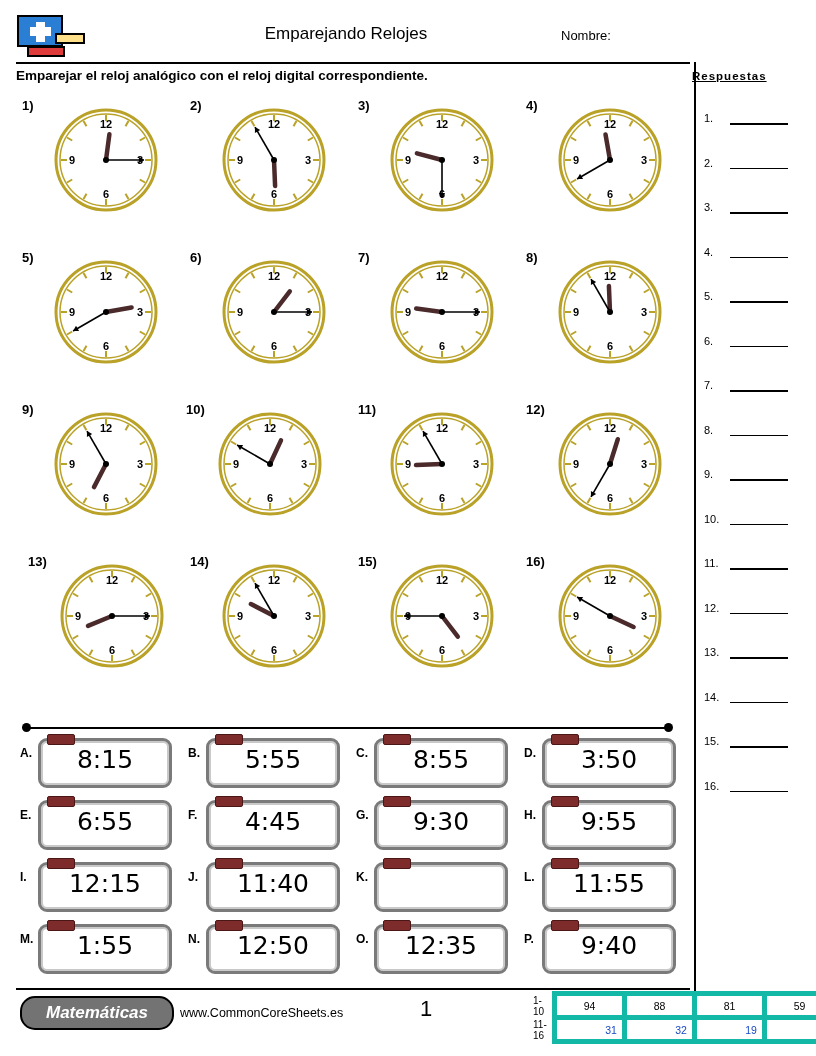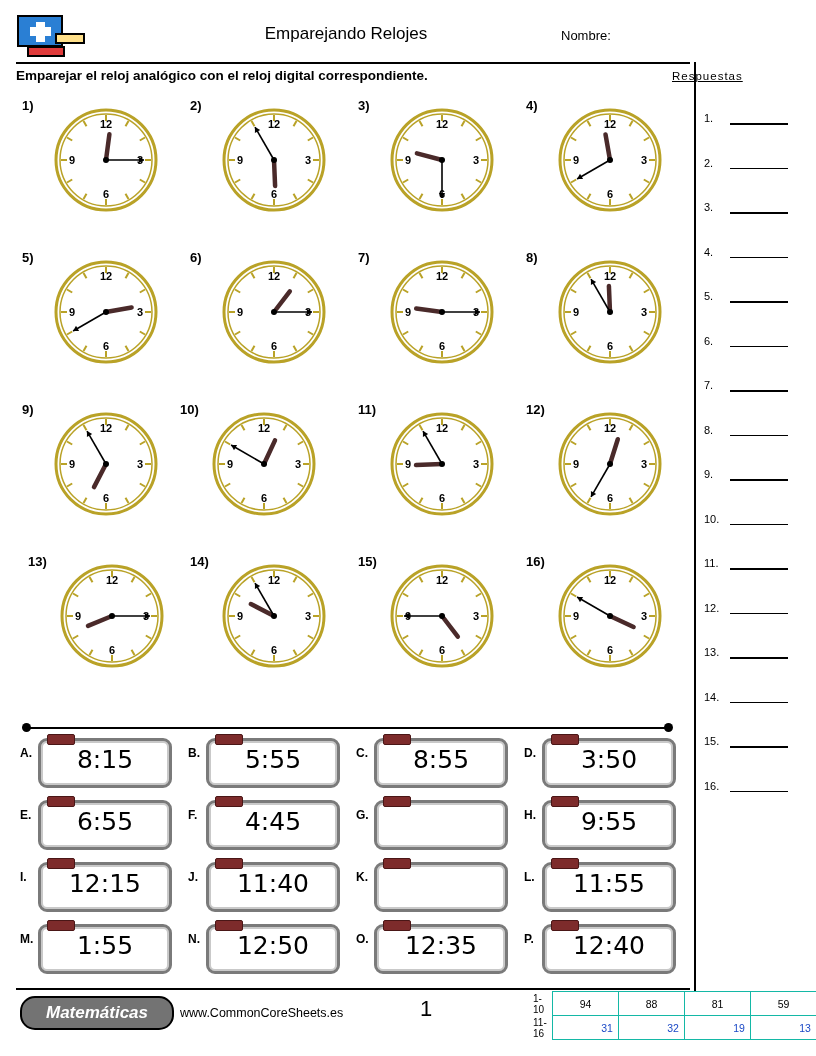--- a/index.html
+++ b/index.html
@@ -26,22 +26,22 @@
   .hdr-rule{position:absolute;left:16px;top:62px;width:674px;height:2px;background:#000;}
 
   .instructions{
     position:absolute;left:16px;top:68px;width:674px;
     font-size:13.5px;font-weight:bold;
   }
 
   
   .ans-sep{position:absolute;left:694px;top:62px;width:2px;height:930px;background:#000;}
   .ans-head{
-    position:absolute;left:672px;top:70px;width:100px;
-    font-size:11.5px;font-weight:normal;letter-spacing:1px;
+    position:absolute;left:692px;top:70px;width:100px;
+    font-size:11.5px;font-weight:bold;letter-spacing:1px;
     text-decoration:underline;
   }
   .ans-list{position:absolute;left:704px;top:104px;width:104px;}
   .ans-item{height:44.5px;position:relative;font-size:11px;}
   .ans-item .num{position:absolute;left:0;top:8px;}
   .ans-item .line{position:absolute;left:26px;top:19px;width:58px;height:1.5px;background:#000;}
 
   
   .clocks{position:absolute;left:16px;top:90px;width:672px;}
   .crow{position:relative;height:152px;}
@@ -85,21 +85,21 @@
     color:#fff;font-size:17px;font-weight:bold;font-style:italic;
     line-height:30px;text-align:center;
   }
   .site{position:absolute;left:180px;top:1006px;font-size:12.5px;}
   .pagenum{position:absolute;left:420px;top:996px;font-size:22px;}
 
   
   .score{position:absolute;left:530px;top:991px;font-size:10.5px;}
   .score table{border-collapse:collapse;}
   .score td{
-    border:1px solid #14b8a6;padding:1px 3px;text-align:center;min-width:16px;
+    border:5px solid #14b8a6;padding:1px 3px;text-align:center;min-width:16px;
     font-size:10.5px;
   }
   .score td.lab{border:none;text-align:left;padding-right:3px;font-size:10px;}
   .score td.blue{color:#1b49c6;padding-left:46px;}
 </style>
 </head>
 <body>
 
 <div class="page">
 
@@ -446,21 +446,21 @@
               <text x="90" y="60" text-anchor="middle" font-size="11" font-weight="bold" font-family="Liberation Sans, sans-serif" fill="#000">3</text>
               <text x="56" y="94" text-anchor="middle" font-size="11" font-weight="bold" font-family="Liberation Sans, sans-serif" fill="#000">6</text>
               <text x="22" y="60" text-anchor="middle" font-size="11" font-weight="bold" font-family="Liberation Sans, sans-serif" fill="#000">9</text>
               <line x1="56" y1="56" x2="44.0" y2="79.1" stroke="#4a2a2a" stroke-width="4.5" stroke-linecap="round"></line>
               <line x1="56" y1="56" x2="37.0" y2="23.1" stroke="#000" stroke-width="1.6"></line>
               <polygon points="37.0,23.1 42.2,26.0 36.9,29.1" fill="#000"></polygon>
               <circle cx="56" cy="56" r="3" fill="#000"></circle>
             </svg>
           </div>
         </div>
-        <div class="cell" style="left: 158px; text-decoration: underline;">
+        <div class="cell" style="left: 164px; text-decoration: underline;">
           <span class="lbl">10)</span>
           <div class="clockwrap">
             <svg class="clock" width="112" height="112" viewBox="0 0 112 112">
               <circle cx="56" cy="56" r="50" fill="#fff" stroke="#b9a227" stroke-width="3"></circle>
               <circle cx="56" cy="56" r="46" fill="#fff" stroke="#b9a227" stroke-width="1.5"></circle>
               <line x1="56.0" y1="11.0" x2="56.0" y2="17.0" stroke="#b9a227" stroke-width="2"></line>
               <line x1="78.5" y1="17.0" x2="75.5" y2="22.2" stroke="#b9a227" stroke-width="2"></line>
               <line x1="95.0" y1="33.5" x2="89.8" y2="36.5" stroke="#b9a227" stroke-width="2"></line>
               <line x1="101.0" y1="56.0" x2="95.0" y2="56.0" stroke="#b9a227" stroke-width="2"></line>
               <line x1="95.0" y1="78.5" x2="89.8" y2="75.5" stroke="#b9a227" stroke-width="2"></line>
@@ -710,20 +710,21 @@
           <span class="dl">F.</span>
           <div class="lcd">
             <span class="tab"></span>
             <span class="txt">4:45</span>
           </div>
         </div>
         <div class="dcell" style="left: 336px;">
           <span class="dl">G.</span>
           <div class="lcd">
             <span class="tab"></span>
+            <span class="txt">9:30</span>
           </div>
         </div>
         <div class="dcell" style="left: 504px;">
           <span class="dl">H.</span>
           <div class="lcd">
             <span class="tab"></span>
             <span class="txt">9:55</span>
           </div>
         </div>
       </div>
@@ -775,21 +776,21 @@
           <span class="dl">O.</span>
           <div class="lcd">
             <span class="tab"></span>
             <span class="txt">12:35</span>
           </div>
         </div>
         <div class="dcell" style="left: 504px;">
           <span class="dl">P.</span>
           <div class="lcd">
             <span class="tab"></span>
-            <span class="txt">12:40</span>
+            <span class="txt">9:40</span>
           </div>
         </div>
       </div>
     </div>
 
   <div class="foot-rule"></div>
   <div class="brand">Matemáticas</div>
   <div class="site">www.CommonCoreSheets.es</div>
   <div class="pagenum">1</div>
   <div class="score">

